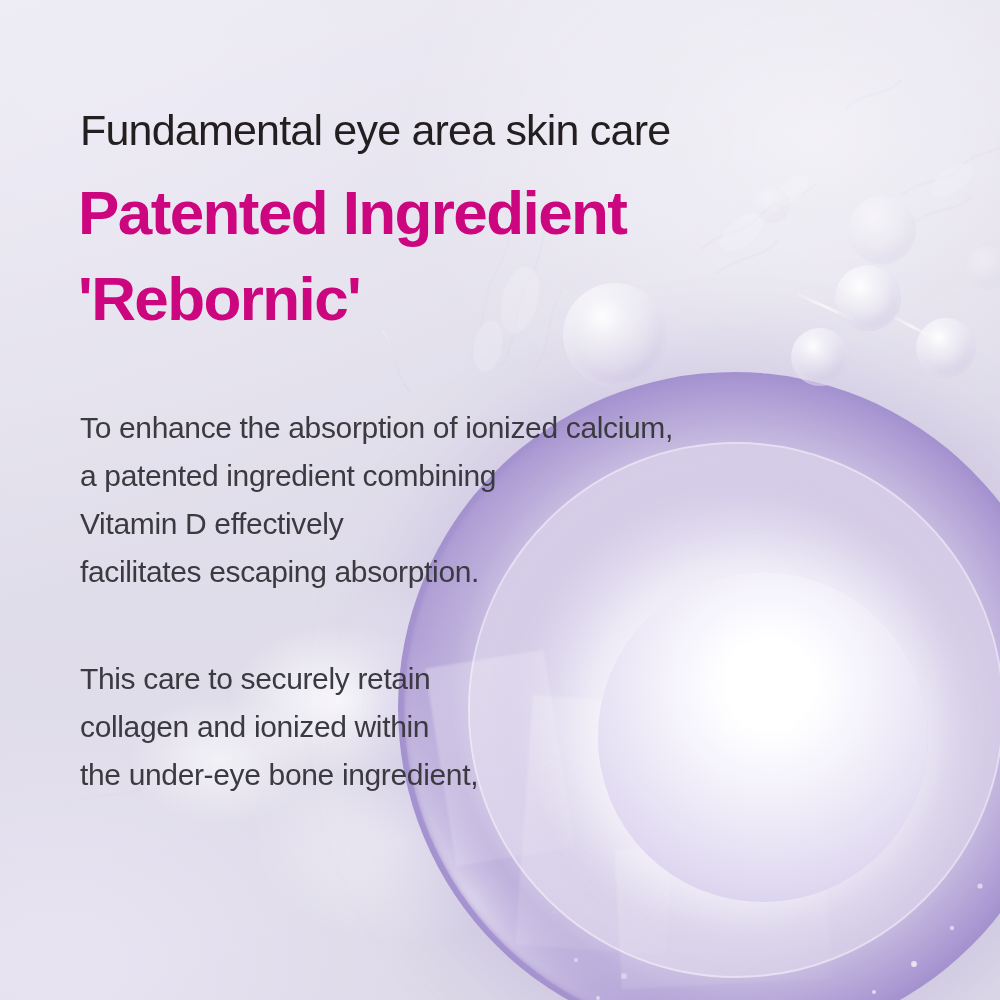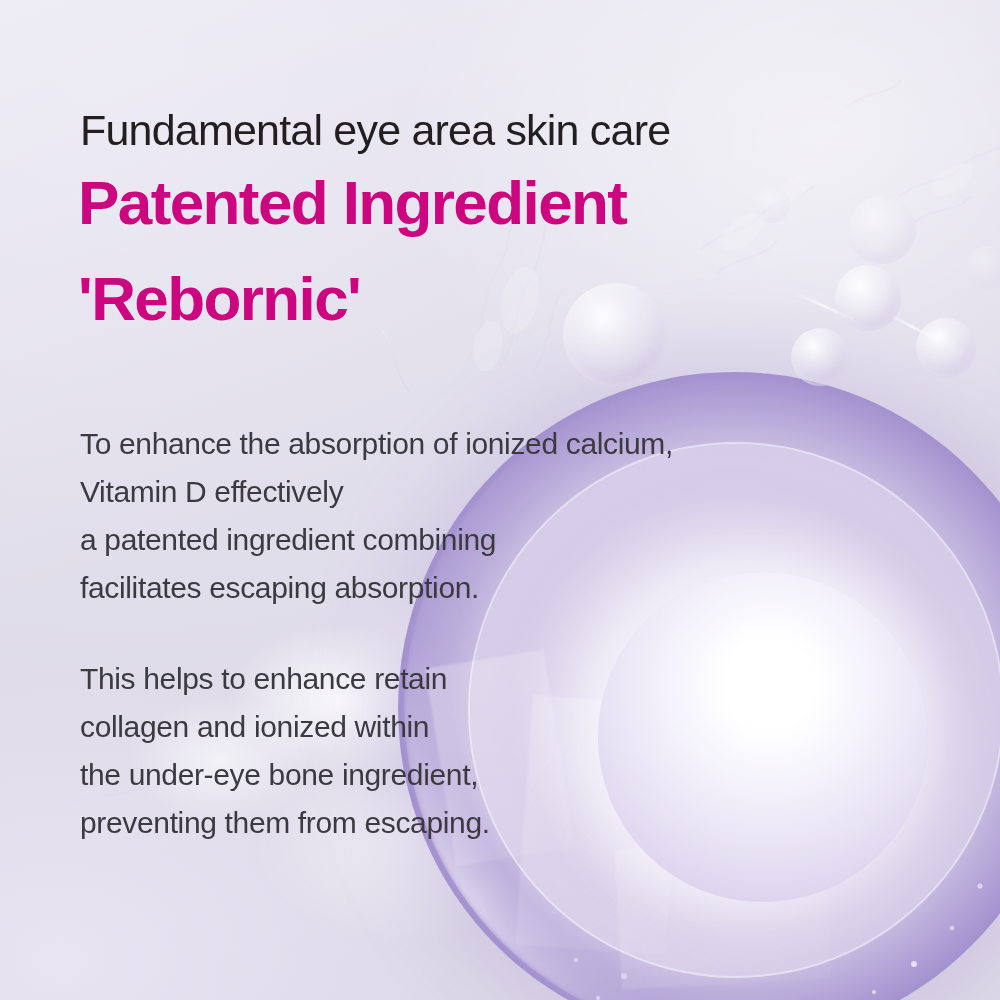--- a/index.html
+++ b/index.html
@@ -187,33 +187,33 @@
   .headline {
     position: absolute;
     left: 78px;
     font-weight: 700;
     font-size: 62px;
     line-height: 1.0;
     letter-spacing: -1.6px;
     color: #cc067f;
     white-space: nowrap;
   }
-  #headline-1 { top: 172px; text-align: center; }
+  #headline-1 { top: 182px; text-align: center; }
   #headline-2 { top: 268px; text-align: center; }
 
   .body-block {
     position: absolute;
     left: 80px;
     color: #3b3a40;
     font-size: 30px;
     line-height: 48px;
     letter-spacing: -0.35px;
     font-weight: 400;
   }
-  #body-1 { top: 420px; }
+  #body-1 { top: 404px; }
   #body-2 { top: 655px; }
   .body-block .line { display: block; white-space: nowrap; }
 </style>
 </head>
 <body>
 
 <div id="canvas">
 
   <div class="bg-layer" id="bg-base"></div>
   <div class="bg-layer" id="bg-wash"></div>
@@ -327,26 +327,25 @@
   <div id="content">
 
     <div class="eyebrow">Fundamental eye area skin care</div>
 
     <div class="headline" id="headline-1">Patented Ingredient</div>
 
     <div class="headline" id="headline-2">'Rebornic'</div>
 
     <div class="body-block" id="body-1">
       <span class="line">To enhance the absorption of ionized calcium,</span>
+      <span class="line">a patented ingredient combining</span>
       <span class="line">Vitamin D effectively</span>
-      <span class="line">a patented ingredient combining</span>
       <span class="line">facilitates escaping absorption.</span>
     </div>
 
     <div class="body-block" id="body-2">
-      <span class="line">This helps to enhance retain</span>
+      <span class="line">This care to securely retain</span>
       <span class="line">collagen and ionized within</span>
       <span class="line">the under-eye bone ingredient,</span>
-      <span class="line">preventing them from escaping.</span>
     </div>
 
   </div>
 </div>
 
 </body></html>

